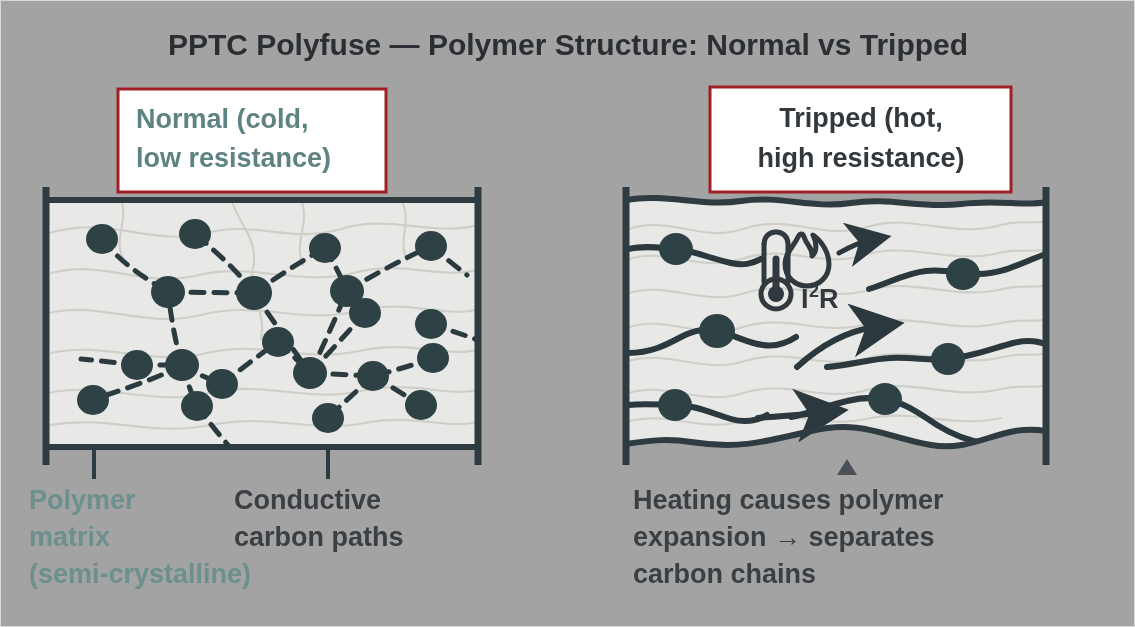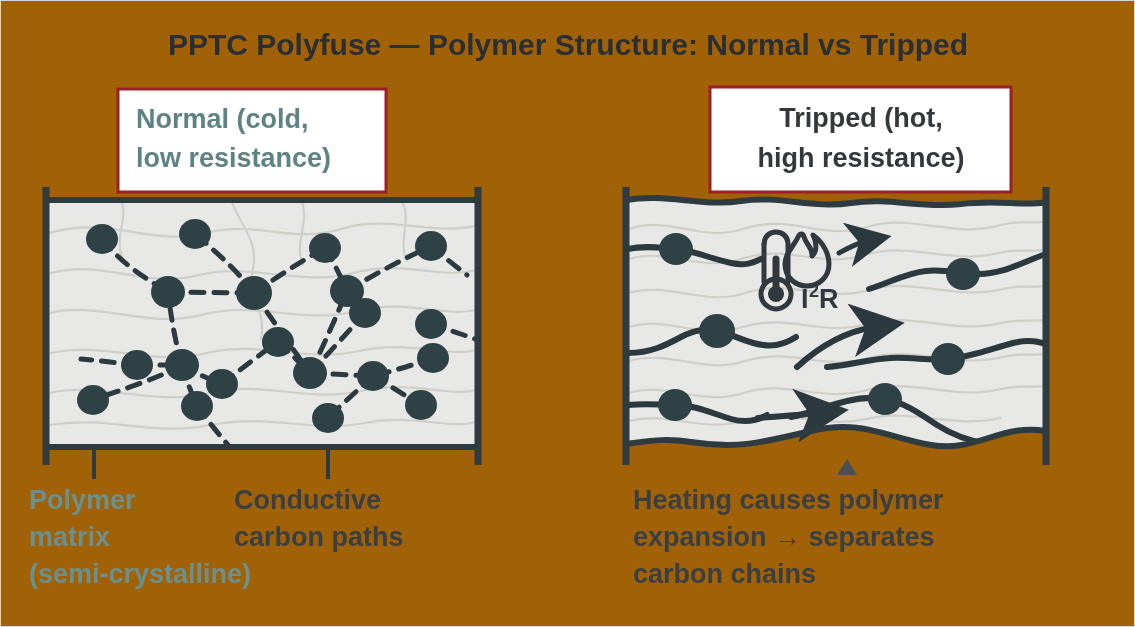--- a/index.html
+++ b/index.html
@@ -4,21 +4,21 @@
 <style>
   html,body{margin:0;padding:0;background:#ffffff;}
   body{
     font-family:"Liberation Sans", sans-serif;
     -webkit-font-smoothing:antialiased;
   }
   #canvas{
     position:relative;
     width:1135px;
     height:627px;
-    background:#a16207;
+    background:#a3a3a3;
     overflow:hidden;
     box-sizing:border-box;
     border:1px solid #d8d8d8;
   }
   #figure-svg{
     position:absolute;
     left:0;top:0;
     width:1135px;
     height:627px;
     display:block;

